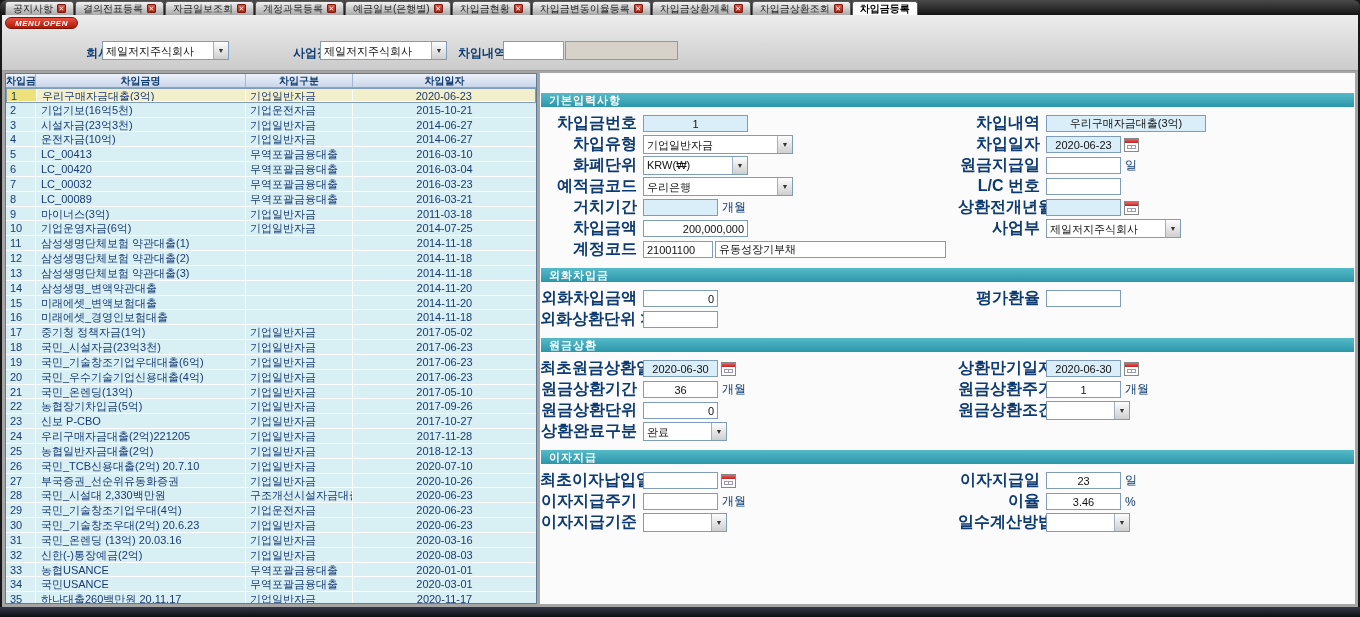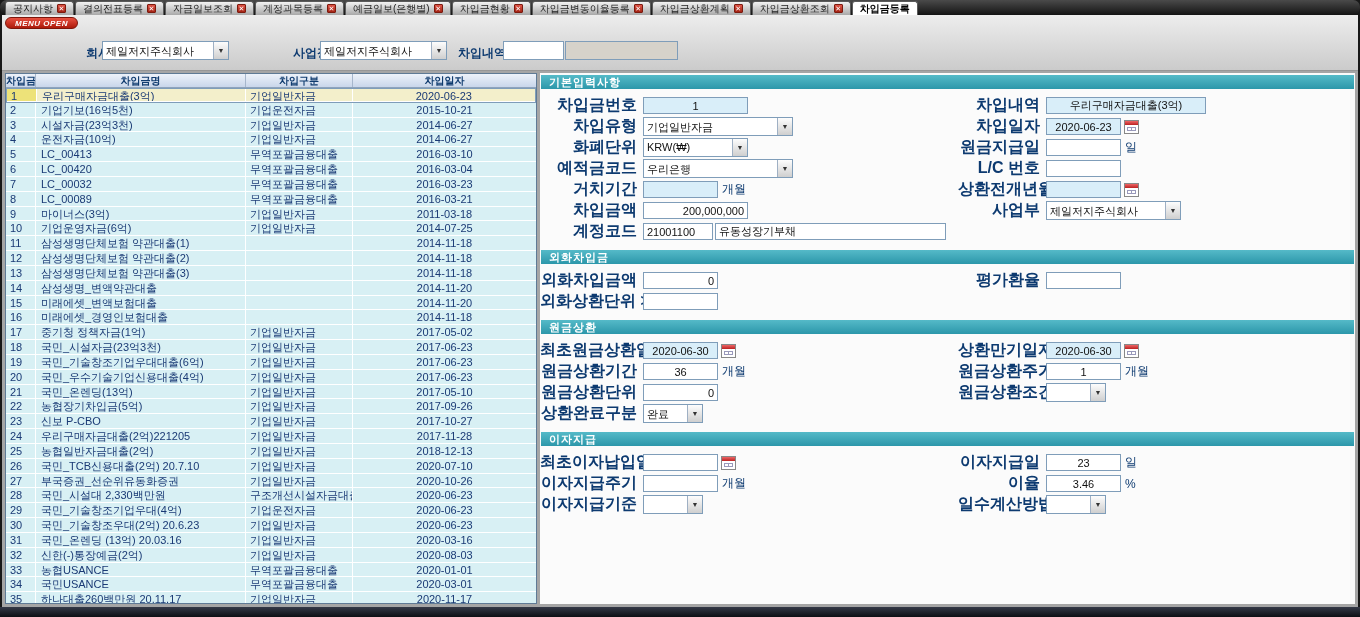--- a/index.html
+++ b/index.html
@@ -26,21 +26,21 @@
   .menu-open { position:absolute; top:2px; left:3px; height:12px; padding:1px 9px 0 9px;
                background:linear-gradient(#e85040,#ad1a0a); border:1px solid #7d150a; border-radius:6px;
                color:#fff; font-size:8px; font-weight:bold; font-style:italic; letter-spacing:.5px; cursor:pointer; }
   .hlbl { position:absolute; top:30px; font-size:12px; color:#0d3a70; font-weight:600; white-space:nowrap; }
   .habs { position:absolute; top:26px; }
   .fld { height:17px; border:1px solid #7f9db9; background:#fff; font-size:11px; color:#111;
          padding:0 3px; font-family:inherit; }
   .fld.ro { background:#d9eef9; }
   .fld.gray { background:#d6d2ca; }
   .ctr { text-align:center; } .num { text-align:right; }
-  .w60{width:60px}.w70{width:70px}.w75{width:75px}.w105{width:105px}.w135{width:135px}
+  .w60{width:84px}.w70{width:70px}.w75{width:75px}.w105{width:105px}.w135{width:135px}
   .w150{width:150px}.w160{width:160px}.w240{width:231px}
 
   .sel { display:flex; height:19px; border:1px solid #7f9db9; background:#fff; align-items:stretch; cursor:default; }
   .sel-txt { flex:1; font-size:11px; color:#111; padding:2px 3px 0 3px; overflow:hidden; white-space:nowrap; }
   .sel-btn { width:15px; background:linear-gradient(#fdfdfd,#cfcfcf); border-left:1px solid #9fb0c4;
              font-size:7px; color:#333; display:flex; align-items:center; justify-content:center; }
   .hsel { position:absolute; top:26px; }
 
   
   .main { position:absolute; top:56px; left:0; width:100%; height:536px; background:#a5a5a5; }
@@ -56,21 +56,21 @@
   .tcell { font-size:11px; color:#1a3a75; line-height:14px; border-right:1px solid #fff;
            border-bottom:1px solid #fff; background:#d8f0f4; overflow:hidden; white-space:nowrap; }
   .tcell.c0 { width:30px; padding-left:4px; }
   .tcell.c1 { width:210px; padding-left:5px; }
   .tcell.c2 { width:107px; padding-left:4px; }
   .tcell.c3 { width:183px; text-align:center; border-right:none; }
   .trow.sel .tcell { background:#f3efcb; }
   .trow.sel .tcell.c0 { background:#ede279; }
 
   
-  .detail { position:absolute; left:538px; top:2px; width:815px; height:531px; background:#fbfbfb; padding-top:2px; }
+  .detail { position:absolute; left:538px; top:2px; width:815px; height:531px; background:#fbfbfb; padding-top:20px; }
   .sec-hdr { height:14px; margin:0 1px 4px 1px; background:linear-gradient(#55bac8,#2c97aa);
              color:#fff; font-size:11px; font-weight:bold; line-height:14px; padding-left:8px; letter-spacing:1px; }
   .sec-body { padding:2px 0 8px 0; }
   .frow { display:flex; height:21px; align-items:center; }
   .fhalf { display:flex; align-items:center; }
   .fhalf.l { width:418px; }
   .fhalf.r { flex:1; }
   .flbl { font-size:16px; color:#0d3a70; font-weight:600; text-align:right; padding-right:6px; white-space:nowrap; }
   .fhalf.l .flbl { width:103px; }
   .fhalf.r .flbl { width:88px; }

